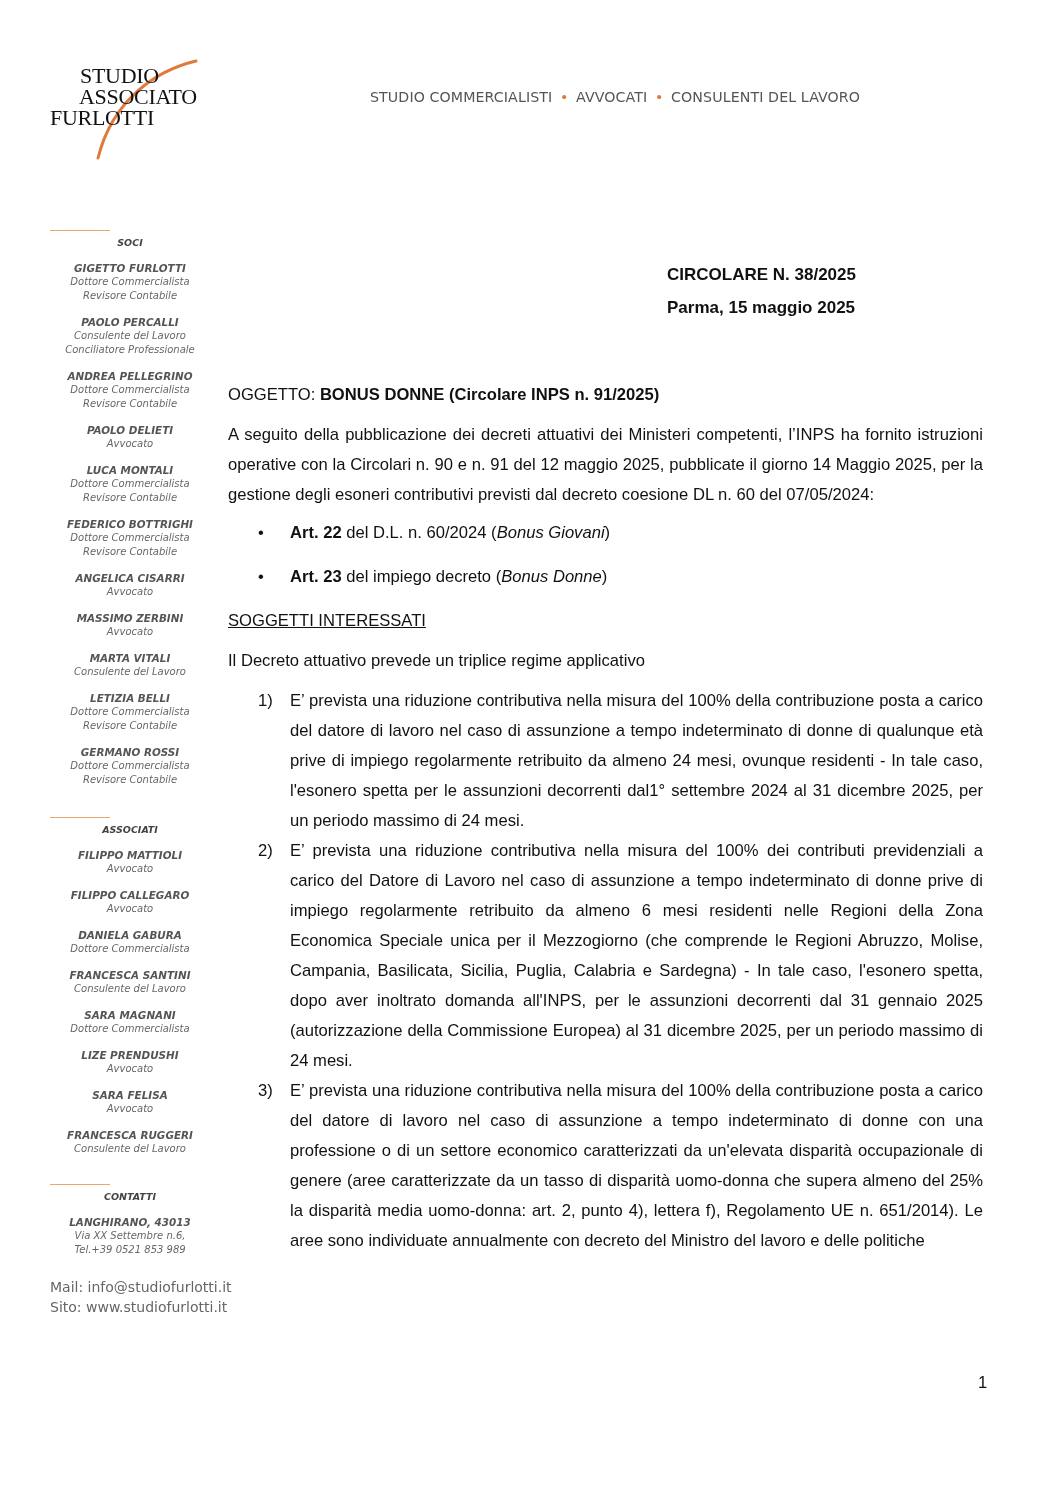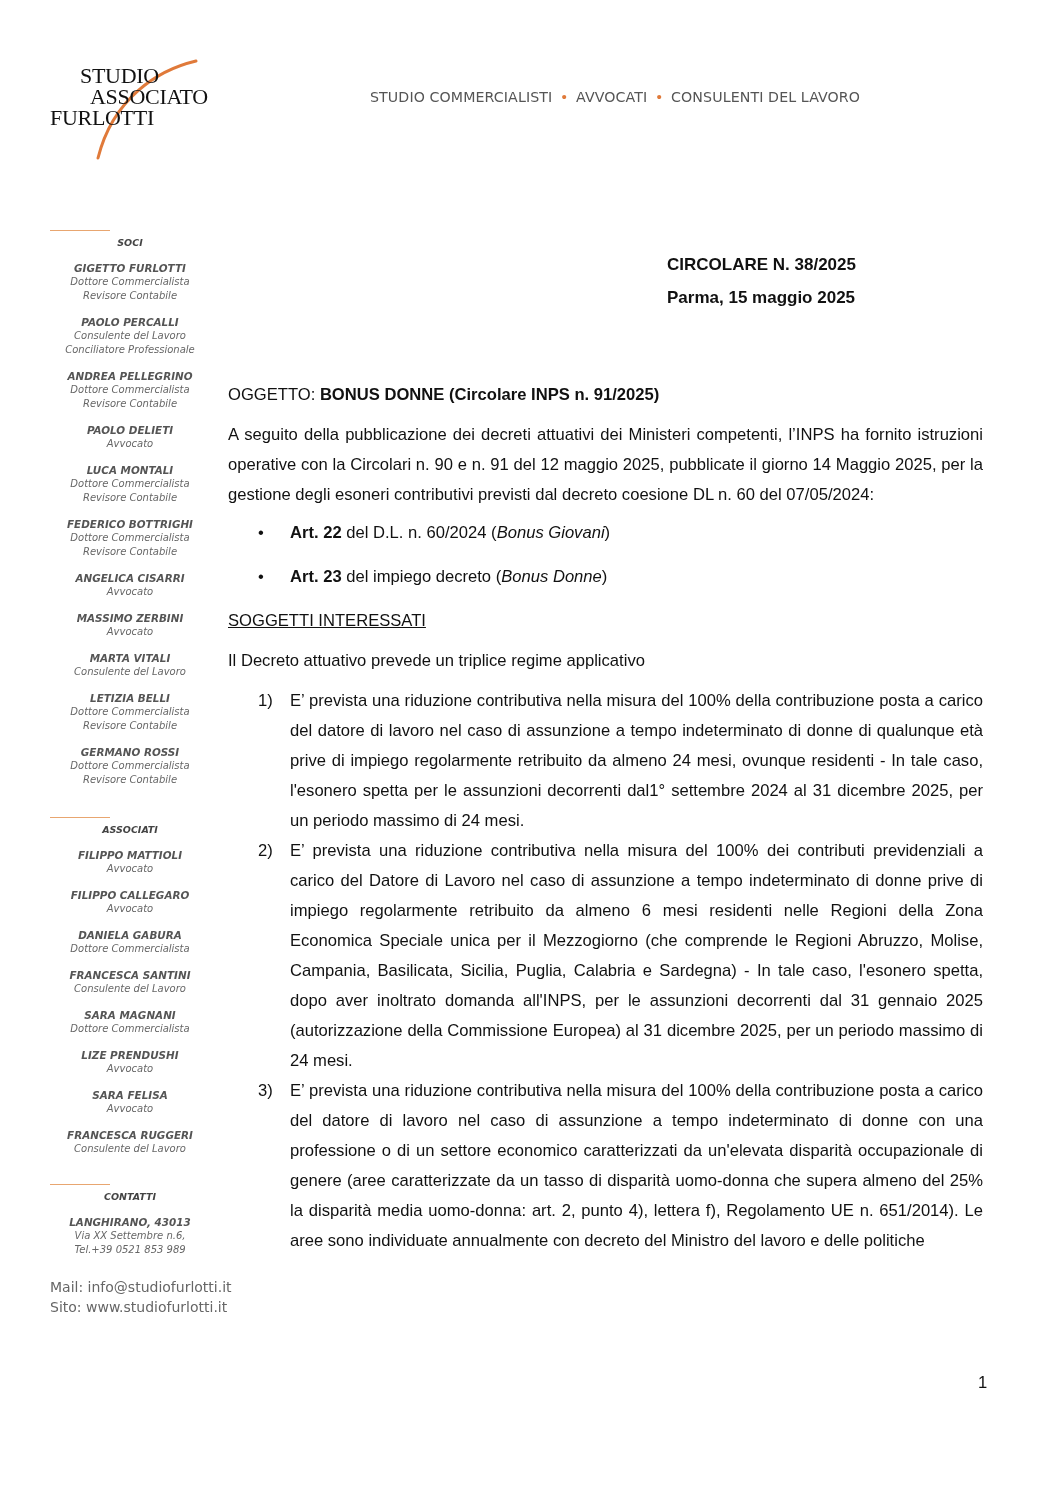--- a/index.html
+++ b/index.html
@@ -2,39 +2,39 @@
 <html><head>
   <meta charset="utf-8">
   <style>
     html, body { margin: 0; padding: 0; background: #ffffff; }
     body { width: 1058px; height: 1497px; position: relative; overflow: hidden; }
 
     
     .logo { position: absolute; left: 48px; top: 58px; width: 170px; height: 110px; }
     .logo-text { position: absolute; font-family: "Liberation Serif", serif; color: #111; font-size: 22px; line-height: 19px; letter-spacing: -0.3px; }
     .logo-l1 { left: 32px; top: 8px; }
-    .logo-l2 { left: 31px; top: 29px; margin-left: 11px; }
+    .logo-l2 { left: 31px; top: 29px; }
     .logo-l3 { left: 2px; top: 50px; }
     .logo-swoosh { position: absolute; left: 0; top: 0; }
 
     
     .tagline { position: absolute; left: 370px; top: 89px; font-family: "DejaVu Sans", sans-serif; font-size: 14.2px; color: #555; letter-spacing: 0.1px; white-space: nowrap; }
     .tagline .dot { color: #e07a3a; margin: 0 3px; }
 
     
     .sidebar { position: absolute; left: 50px; top: 230px; width: 160px; font-family: "DejaVu Sans", sans-serif; color: #555; text-align: center; }
     .sb-rule { width: 60px; height: 1px; background: #e8a670; margin-bottom: 6px; }
     .sb-section { font-style: italic; font-weight: bold; font-size: 9.5px; color: #444; margin-bottom: 13px; }
     .sb-person { margin-bottom: 12px; font-style: italic; }
     .sb-name { font-weight: bold; font-size: 10.4px; color: #555; line-height: 14px; white-space: nowrap; }
     .sb-role { font-size: 10px; color: #666; line-height: 14px; white-space: nowrap; }
     .sb-mail { font-size: 14px; color: #666; line-height: 20px; white-space: nowrap; }
 
     
-    .circolare { position: absolute; left: 667px; top: 248px; font-family: "Liberation Sans", sans-serif; font-weight: bold; font-size: 17px; color: #111; line-height: 33px; }
+    .circolare { position: absolute; left: 667px; top: 258px; font-family: "Liberation Sans", sans-serif; font-weight: bold; font-size: 17px; color: #111; line-height: 33px; }
     .main { position: absolute; left: 228px; top: 380px; width: 755px; font-family: "Liberation Sans", sans-serif; font-size: 16.6px; color: #111; line-height: 30px; }
     .main p { margin: 0; }
     .oggetto { margin-bottom: 10px !important; }
     .justify { text-align: justify; }
     .bullets { list-style: none; padding: 0; margin: 8px 0 4px 0; }
     .bullets li { position: relative; padding-left: 62px; margin-bottom: 14px; }
     .bullets li .bul { position: absolute; left: 30px; top: 0; }
     .heading-u { text-decoration: underline; margin: 0 0 10px 0 !important; }
     .intro { margin-bottom: 10px !important; }
     .olist { list-style: none; padding: 0; margin: 0; }

